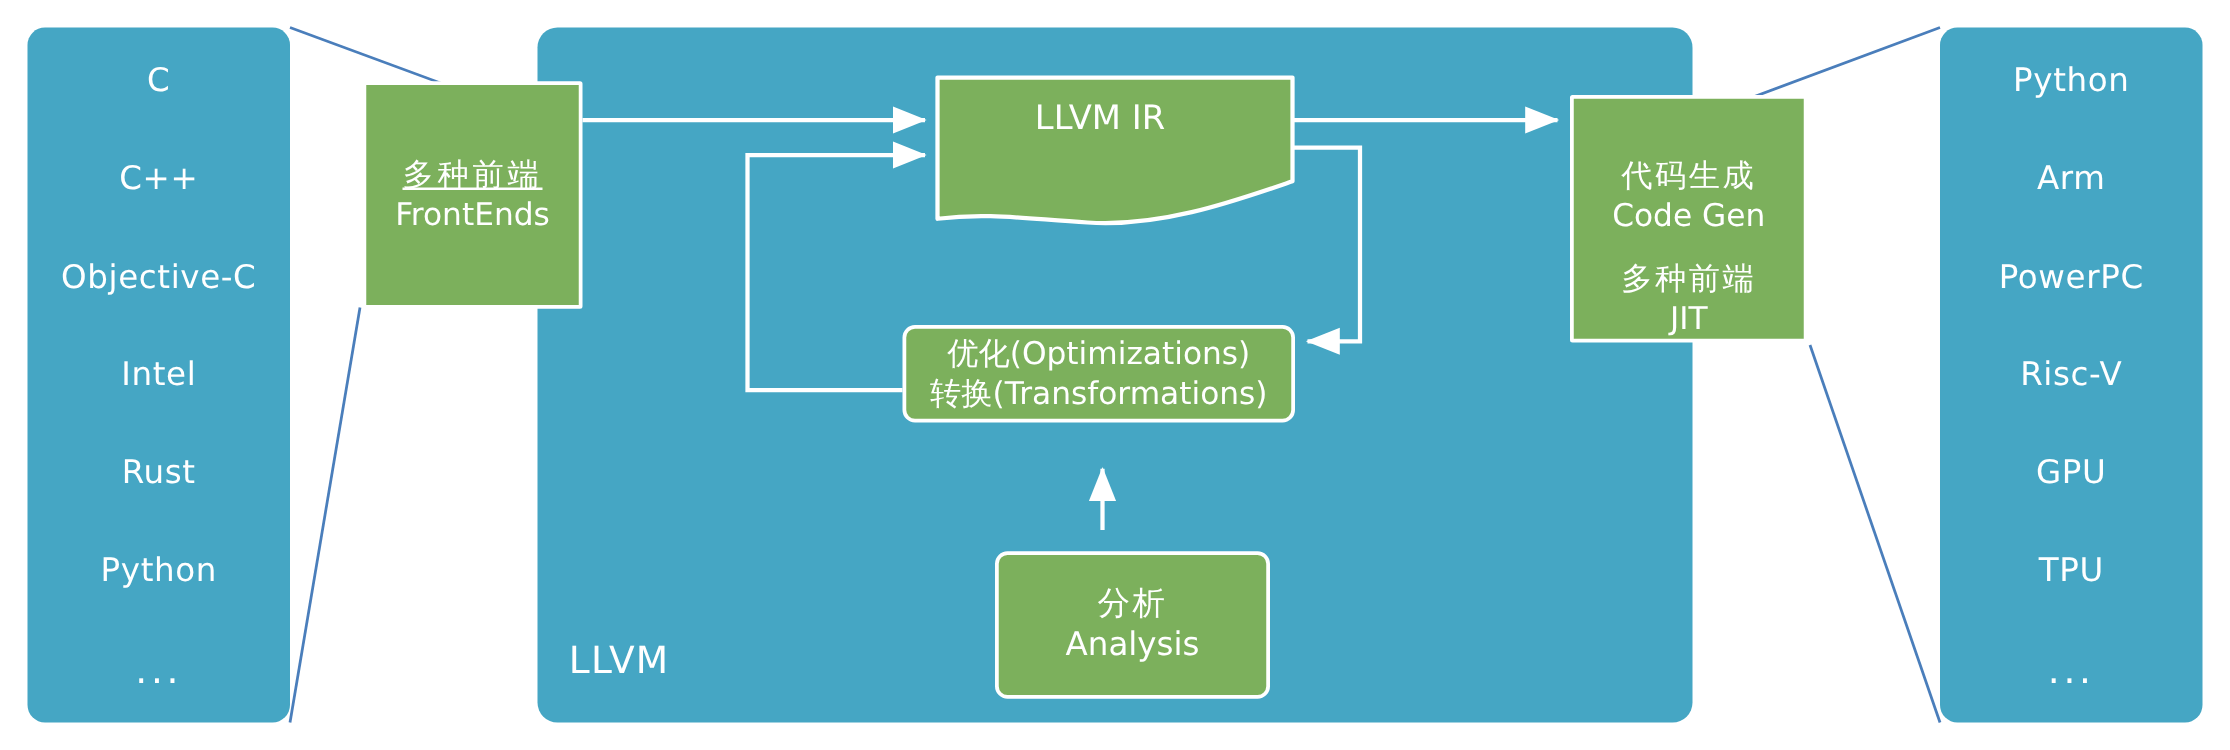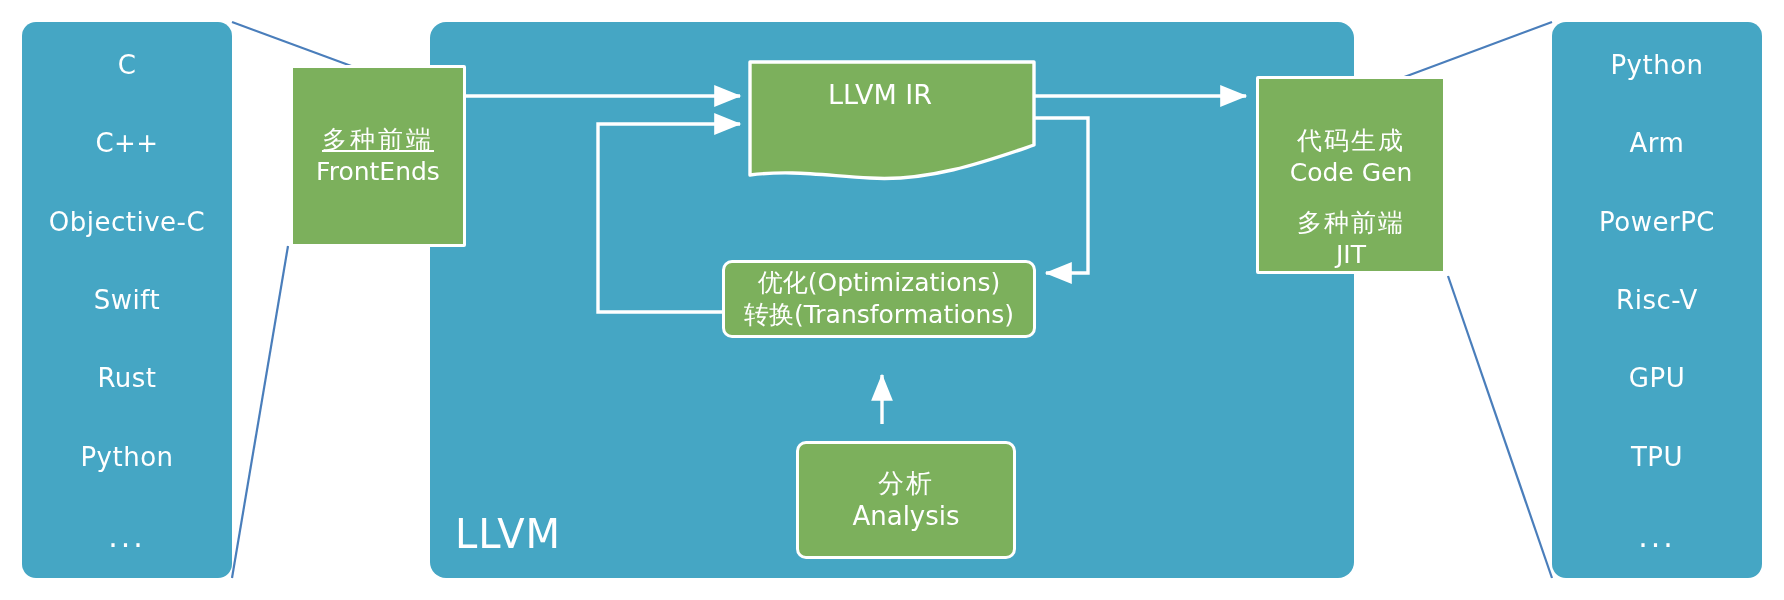--- a/index.html
+++ b/index.html
@@ -55,21 +55,21 @@
     width: 924px;
     height: 556px;
     background: #45a6c4;
     border-radius: 16px;
   }
   #llvm-panel-label {
     position: absolute;
     left: 455px;
     top: 514px;
     color: #ffffff;
-    font-size: 40px;
+    font-size: 30px;
     letter-spacing: 1px;
     line-height: 1;
   }
 
   
   .gbox {
     position: absolute;
     background: #7cb05c;
     border: 3px solid #ffffff;
     box-sizing: border-box;
@@ -128,21 +128,21 @@
     <line x1="232" y1="22" x2="430" y2="95" stroke="#4a7ebb" stroke-width="2.2"></line>
     <line x1="232" y1="578" x2="288" y2="246" stroke="#4a7ebb" stroke-width="2.2"></line>
     <line x1="1552" y1="22" x2="1356" y2="95" stroke="#4a7ebb" stroke-width="2.2"></line>
     <line x1="1552" y1="578" x2="1448" y2="276" stroke="#4a7ebb" stroke-width="2.2"></line>
   </svg>
 
   <div id="col-left" class="side-col">
     <span class="side-item">C</span>
     <span class="side-item">C++</span>
     <span class="side-item">Objective-C</span>
-    <span class="side-item">Swift</span>
+    <span class="side-item">Intel</span>
     <span class="side-item">Rust</span>
     <span class="side-item">Python</span>
     <span class="side-item ellipsis">...</span>
   </div>
 
   <div id="llvm-panel"></div>
 
   <svg class="layer" viewBox="0 0 1784 600">
     <defs>
       <marker id="arw" markerWidth="9" markerHeight="9" refX="7.6" refY="3.2" orient="auto" markerUnits="strokeWidth">

